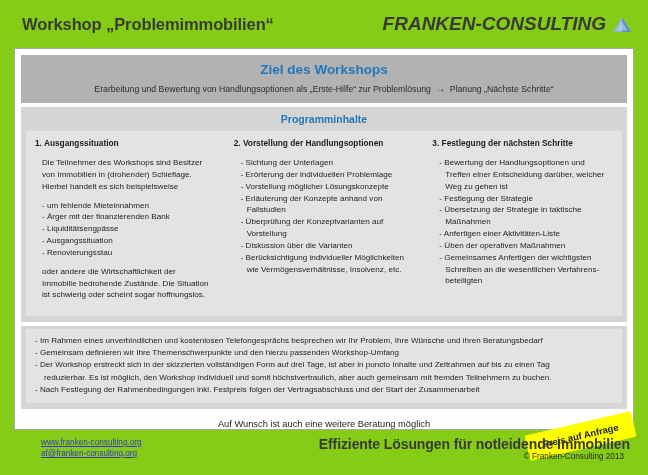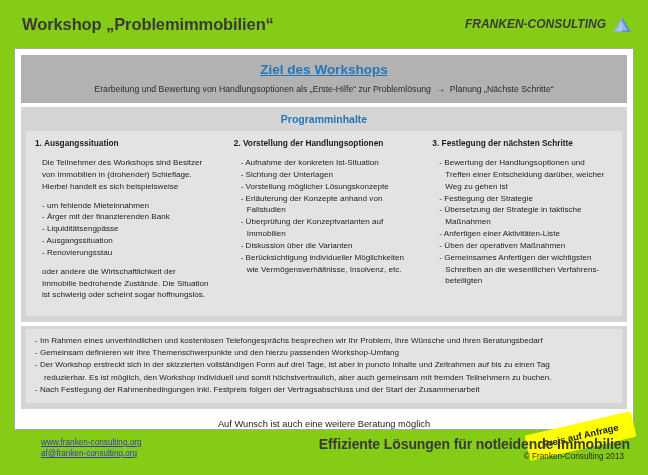--- a/index.html
+++ b/index.html
@@ -45,21 +45,21 @@
     margin-left: auto;
     display: flex;
     align-items: center;
     gap: 6px;
     padding-right: 8px;
   }
   .brand-name {
     font-family: "Liberation Sans", sans-serif;
     font-style: italic;
     font-weight: bold;
-    font-size: 12px;
+    font-size: 19px;
     color: #3a3a3a;
     letter-spacing: 0px;
     white-space: nowrap;
   }
   .brand-mark {
     width: 20px;
     height: 17px;
     display: block;
   }
 
@@ -81,21 +81,20 @@
     background: #b2b2b2;
     padding: 6px 10px 8px 10px;
     text-align: center;
   }
   .goal-title {
     color: #2277bb;
     font-size: 13.5px;
     font-weight: bold;
     line-height: 1.3;
     margin-bottom: 3px;
-    text-decoration: underline;
   }
   .goal-sub {
     font-size: 8.7px;
     color: #2b2b2b;
     line-height: 1.35;
     white-space: nowrap;
   }
   .goal-sub .arrow { font-size: 10px; padding: 0 2px; }
 
   
@@ -293,27 +292,27 @@
               <li>- Ärger mit der finanzierenden Bank</li>
               <li>- Liquiditätsengpässe</li>
               <li>- Ausgangssituation</li>
               <li>- Renovierungsstau</li>
             </ul>
             <p class="col-text">oder andere die Wirtschaftlichkeit der Immobilie bedrohende Zustände. Die Situation ist schwierig oder scheint sogar hoffnungslos.</p>
           </div>
           <div class="col">
             <div class="col-heading">2. Vorstellung der Handlungsoptionen</div>
             <ul class="col-list">
-              <li>- Aufnahme der konkreten Ist-Situation</li>
               <li>- Sichtung der Unterlagen</li>
+              <li>- Erörterung der individuellen Problemlage</li>
               <li>- Vorstellung möglicher Lösungskonzepte</li>
               <li>- Erläuterung der Konzepte anhand von</li>
               <li class="cont">Fallstudien</li>
               <li>- Überprüfung der Konzeptvarianten auf</li>
-              <li class="cont">Immobilien</li>
+              <li class="cont">Vorstellung</li>
               <li>- Diskussion über die Varianten</li>
               <li>- Berücksichtigung individueller Möglichkeiten</li>
               <li class="cont">wie Vermögensverhältnisse, Insolvenz, etc.</li>
             </ul>
           </div>
           <div class="col">
             <div class="col-heading">3. Festlegung der nächsten Schritte</div>
             <ul class="col-list">
               <li>- Bewertung der Handlungsoptionen und</li>
               <li class="cont">Treffen einer Entscheidung darüber, welcher</li>

